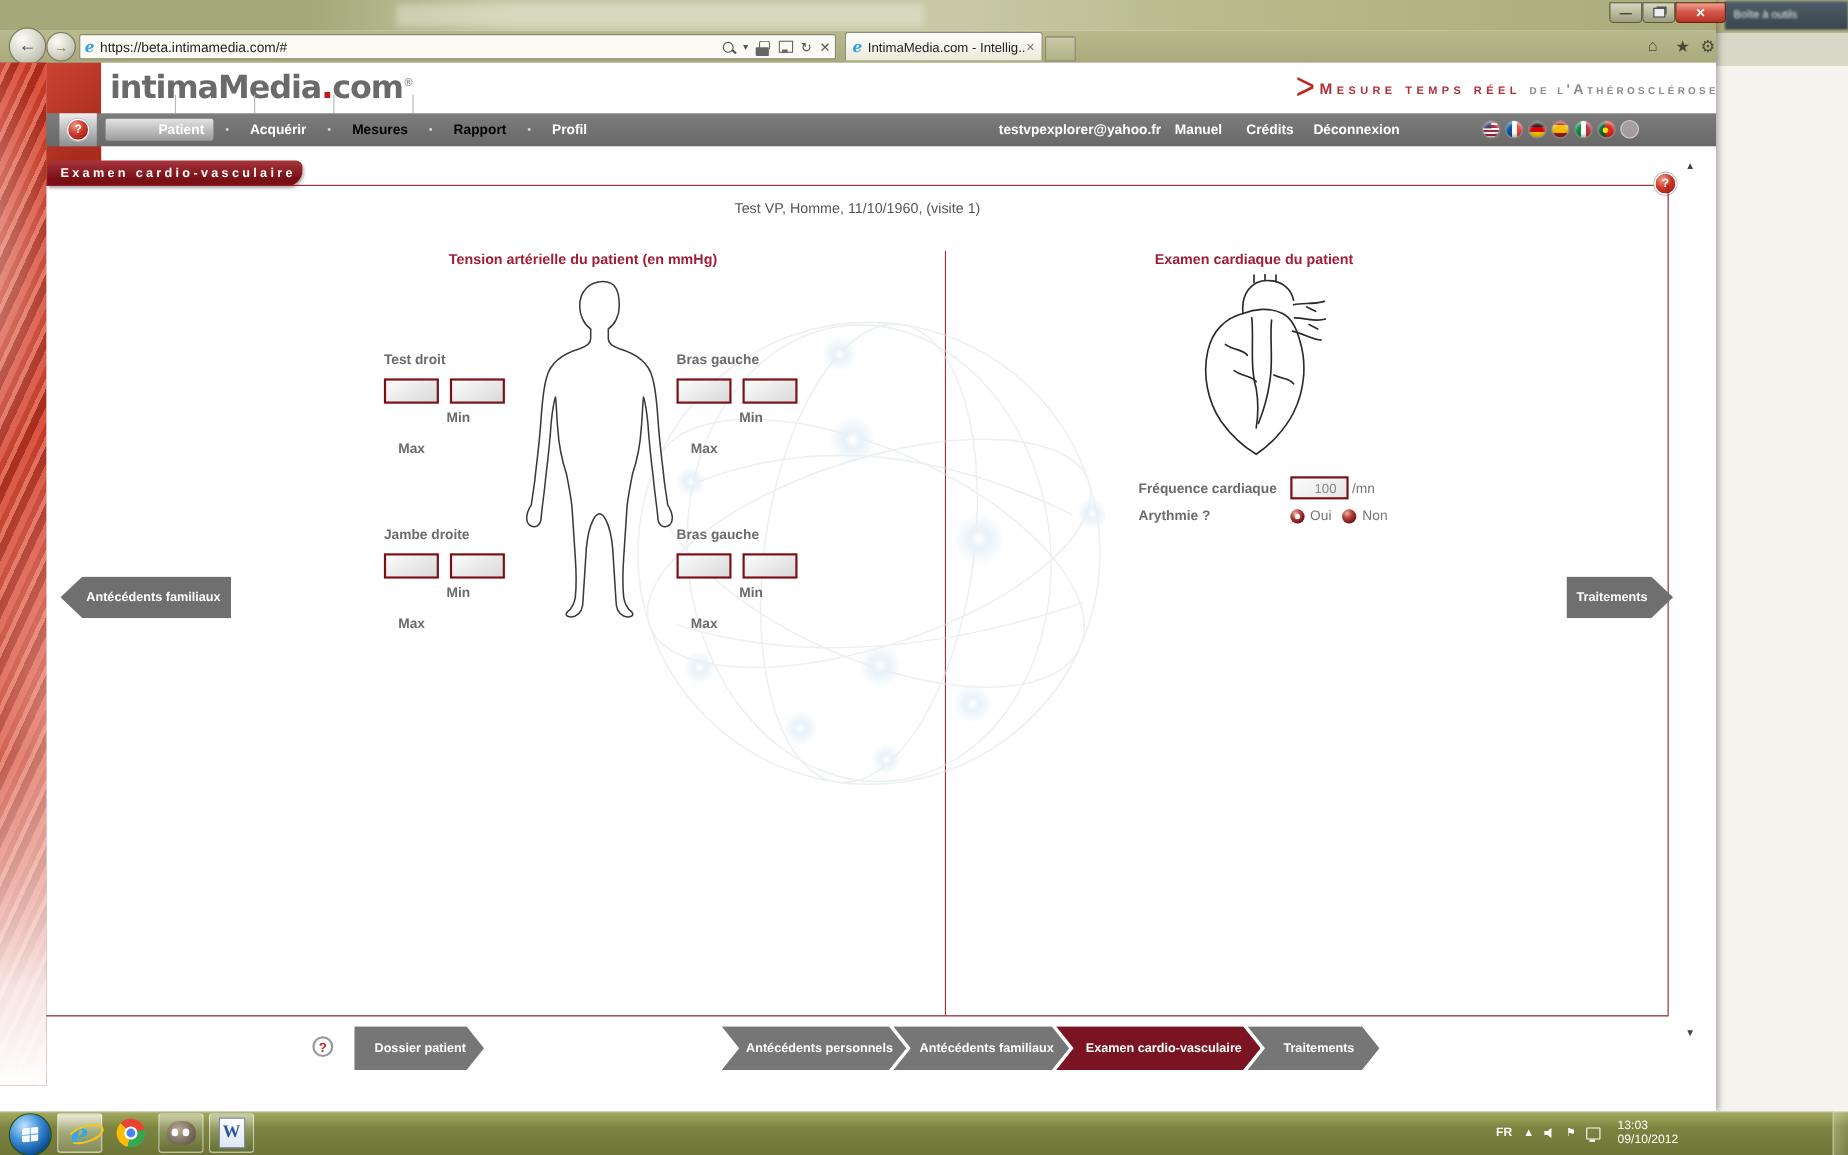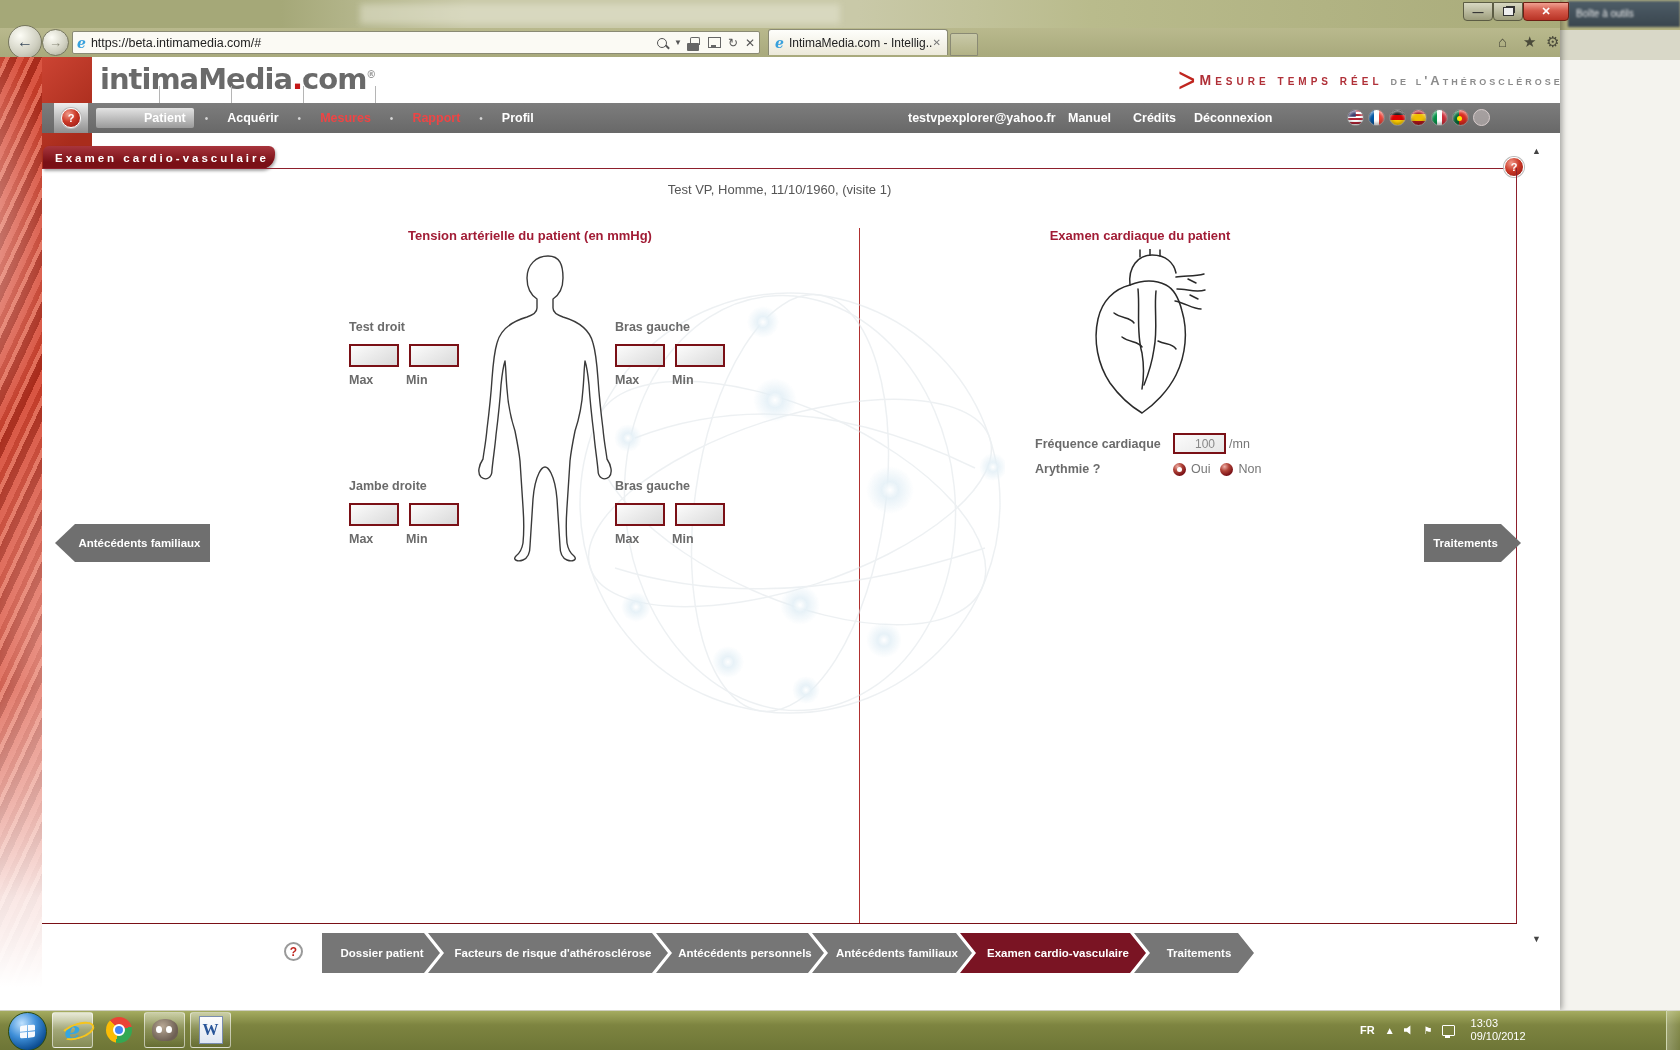--- a/index.html
+++ b/index.html
@@ -83,21 +83,21 @@
   .tick{top:86px;width:1px;height:17px;background:#b5b5b5;}
   #nav-help-tile{left:54px;top:103px;width:34px;height:30px;background:linear-gradient(#efefef,#bdbdbd 50%,#8f8f8f);
     display:flex;align-items:center;justify-content:center;}
   .help-ball{width:18px;height:18px;border-radius:50%;
     background:radial-gradient(circle at 35% 28%,#f09a8a,#cc3a28 45%,#8e1410);
     border:1px solid #fff;box-shadow:0 0 0 1px #bbb;color:#fff;font-weight:bold;font-size:11px;
     display:flex;align-items:center;justify-content:center;}
   #nav-items{left:96px;top:103px;height:30px;display:flex;align-items:center;column-gap:11px;}
   .nav-item{font-size:12.5px;font-weight:bold;color:#fff;padding:3px 8px;}
   .nav-item.hl{background:linear-gradient(#e3e3e3,#9a9a9a);border-radius:2px;padding-left:48px;}
-  .nav-item.red{color:#ef4444;}
+  .nav-item.red{color:#000000;}
   .nav-dot{color:#d5d5d5;font-size:10px;}
   #nav-email{left:908px;top:111px;font-size:12.5px;font-weight:bold;color:#fff;}
   .nav-link{top:111px;font-size:12.5px;font-weight:bold;color:#fff;}
   #lnk-manuel{left:1068px;}#lnk-credits{left:1133px;}#lnk-deco{left:1194px;}
   #flags{left:1347px;top:109px;display:flex;column-gap:4px;}
   .flag{width:17px;height:17px;border-radius:50%;border:1px solid #8a8a8a;box-sizing:border-box;
     box-shadow:inset 0 2px 3px rgba(255,255,255,.65),inset 0 -2px 3px rgba(0,0,0,.3);}
   .flag-us{background:linear-gradient(#3c3b6e,#3c3b6e) no-repeat 0 0/52% 45%,
     repeating-linear-gradient(#b22234 0 2px,#fff 2px 4px);}
   .flag-fr{background:linear-gradient(to right,#0055a4 0 34%,#fff 34% 66%,#ef4135 66%);}
@@ -136,21 +136,21 @@
   #body-art{left:470px;top:253px;}
   #heart-art{left:1078px;top:249px;}
 
   
   .bp-group{width:110px;}
   .bp-label{font-size:12.5px;font-weight:bold;color:#6b6b6b;}
   .bp-inputs{position:absolute;top:24px;left:0;display:flex;column-gap:10px;}
   .bp-input{width:42px;height:17px;border:2px solid #7a1016;
     background:linear-gradient(150deg,#fcfcfc,#ececec 45%,#d9d9d9);}
   .bp-minmax{position:absolute;top:53px;font-size:12.5px;font-weight:bold;color:#6b6b6b;}
-  .mm-max{left:0;}.mm-min{left:57px;}
+  .mm-max{left:13px;margin-top:28px;}.mm-min{left:57px;}
   #bp-g0{left:349px;top:320px;}#bp-g1{left:615px;top:320px;}
   #bp-g2{left:349px;top:479px;}#bp-g3{left:615px;top:479px;}
 
   
   .c-row{left:1035px;display:flex;align-items:center;font-size:12.5px;font-weight:bold;color:#6b6b6b;}
   #freq-row{top:433px;}
   #freq-row .lbl{width:138px;}
   #heart-rate-input{width:34px;height:15px;border:2px solid #7a1016;text-align:center;color:#888;
     font-size:12px;background:linear-gradient(150deg,#fbfbfb,#e6e6e6);padding-left:13px;}
   #freq-unit{font-weight:normal;color:#777;margin-left:3px;}
@@ -432,21 +432,20 @@
     <span class="radio-lbl">Oui</span>
     <span class="radio"></span>
     <span class="radio-lbl">Non</span>
   </div>
 
   <div class="abs side-btn" id="btn-prev">Antécédents familiaux</div>
   <div class="abs side-btn" id="btn-next">Traitements</div>
 
   <div class="abs" id="crumb-help">?</div>
   <div class="abs crumb first" style="left:322px;width:118px;">Dossier patient</div>
-  <div class="abs crumb" style="left:428px;width:240px;">Facteurs de risque d'athérosclérose</div>
   <div class="abs crumb" style="left:656px;width:168px;">Antécédents personnels</div>
   <div class="abs crumb" style="left:812px;width:160px;">Antécédents familiaux</div>
   <div class="abs crumb active" style="left:960px;width:186px;">Examen cardio-vasculaire</div>
   <div class="abs crumb" style="left:1134px;width:120px;">Traitements</div>
 
   <div class="abs" id="taskbar"></div>
   <div class="abs" id="start-orb">
       <span id="orb-flag"></span>
     </div>
   <div class="abs task-tile active" id="tile-ie">

